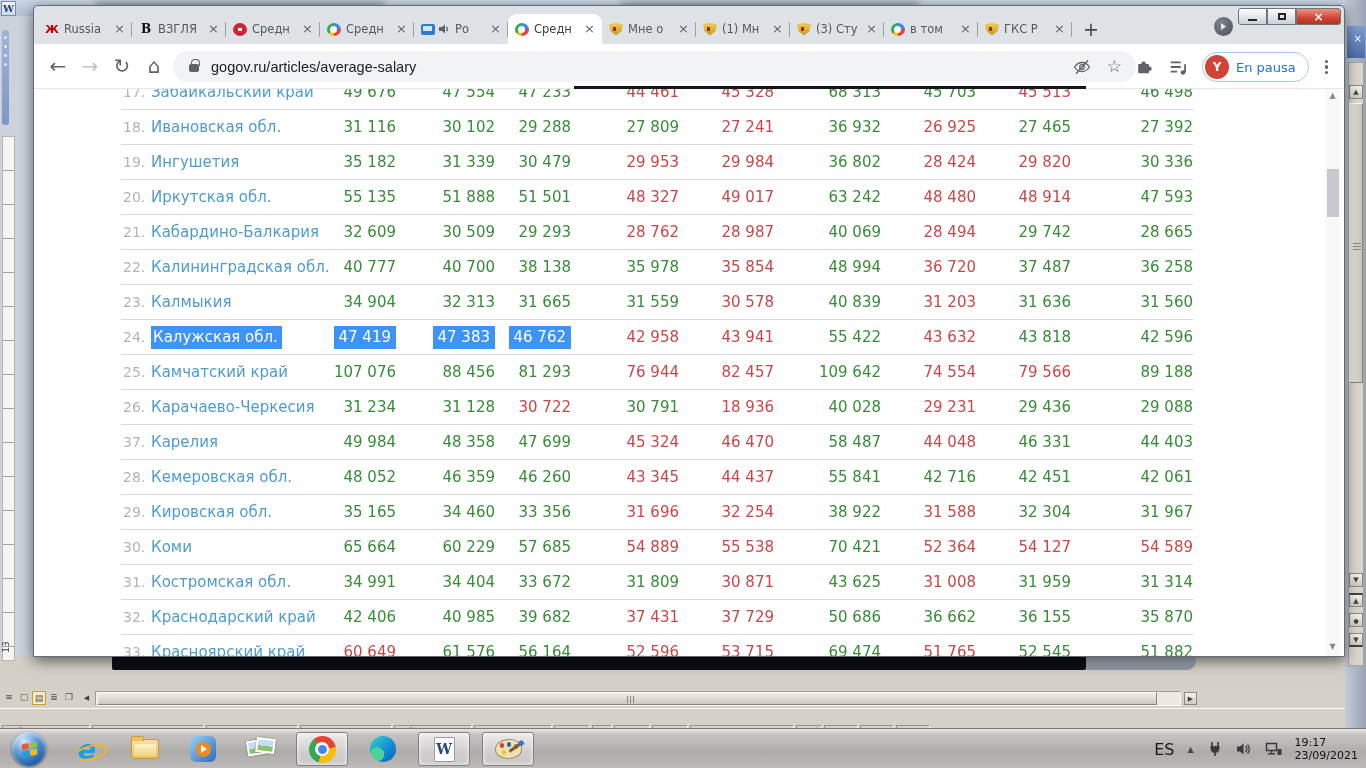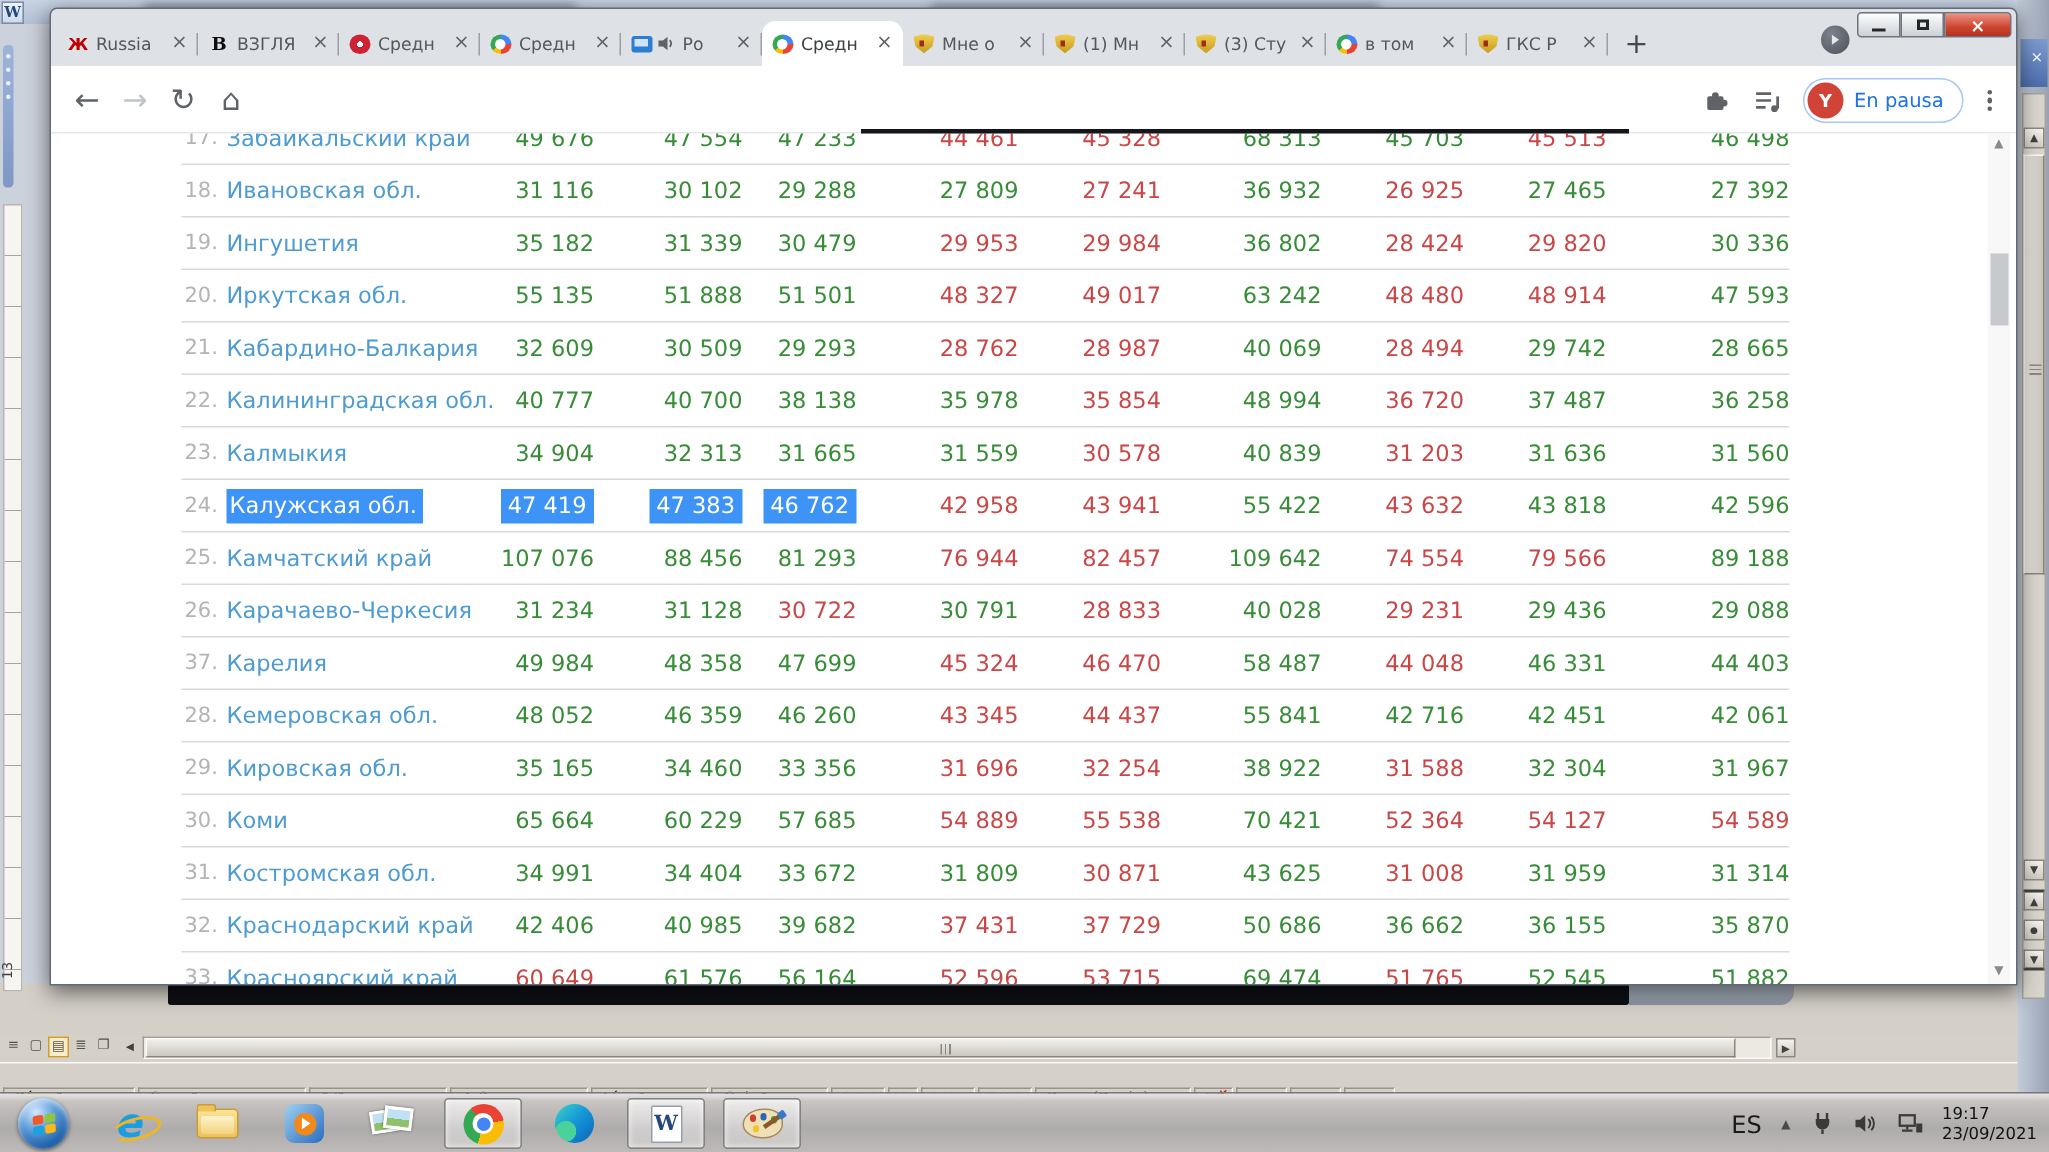--- a/index.html
+++ b/index.html
@@ -348,20 +348,32 @@
   </div>
           <div class="newtab">+</div>
         </div>
       <div class="media-circle"></div>
     </div>
     <div class="toolbar">
       <span class="nav-ic" style="left:10px">←</span>
       <span class="nav-ic dis" style="left:42px">→</span>
       <span class="nav-ic" style="left:74px">↻</span>
       <span class="nav-ic" style="left:106px">⌂</span>
+      <div class="addr">
+        <span class="lock"></span>
+        <span class="url">gogov.ru/articles/average-salary</span>
+        <span class="addr-right">
+          <svg width="18" height="18" viewBox="0 0 24 24">
+            <path d="M2 12c2.7-4 6-6 10-6s7.3 2 10 6c-2.7 4-6 6-10 6s-7.3-2-10-6z" fill="none" stroke="#5f6368" stroke-width="1.7"></path>
+            <circle cx="12" cy="12" r="3.1" fill="none" stroke="#5f6368" stroke-width="1.7"></circle>
+            <line x1="4" y1="21" x2="20" y2="3" stroke="#5f6368" stroke-width="1.8"></line>
+          </svg>
+          <span class="star">☆</span>
+        </span>
+      </div>
       <div class="tb-right">
         <svg width="20" height="20" viewBox="0 0 24 24">
           <rect x="5" y="8.5" width="13" height="11" rx="1.5" fill="#5f6368"></rect>
           <circle cx="11.5" cy="8" r="2.7" fill="#5f6368"></circle>
             <circle cx="18.5" cy="14" r="2.7" fill="#5f6368"></circle>
         </svg>
         <svg width="20" height="20" viewBox="0 0 22 22">
           <g stroke="#5f6368" stroke-width="2">
               <line x1="3" y1="6" x2="14" y2="6"></line>
               <line x1="3" y1="11" x2="14" y2="11"></line>
@@ -501,21 +513,21 @@
             <span class="tval"><i class="vv r">79 566</i></span>
             <span class="tval"><i class="vv g">89 188</i></span>
           </div>
           <div class="trow">
     <span class="tnum">26.</span>
     <span class="tname"><i>Карачаево-Черкесия</i></span>
   <span class="tval"><i class="vv g">31 234</i></span>
             <span class="tval"><i class="vv g">31 128</i></span>
             <span class="tval"><i class="vv r">30 722</i></span>
             <span class="tval"><i class="vv g">30 791</i></span>
-            <span class="tval"><i class="vv r">28 833</i></span>
+            <span class="tval"><i class="vv r">18 936</i></span>
             <span class="tval"><i class="vv g">40 028</i></span>
             <span class="tval"><i class="vv r">29 231</i></span>
             <span class="tval"><i class="vv g">29 436</i></span>
             <span class="tval"><i class="vv g">29 088</i></span>
           </div>
           <div class="trow">
     <span class="tnum">37.</span>
     <span class="tname"><i>Карелия</i></span>
   <span class="tval"><i class="vv g">49 984</i></span>
             <span class="tval"><i class="vv g">48 358</i></span>

